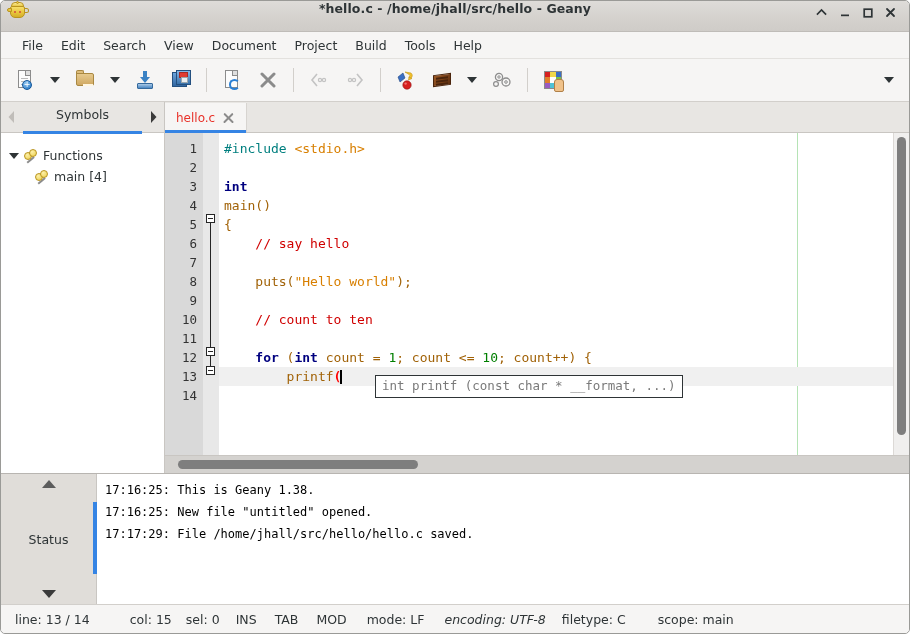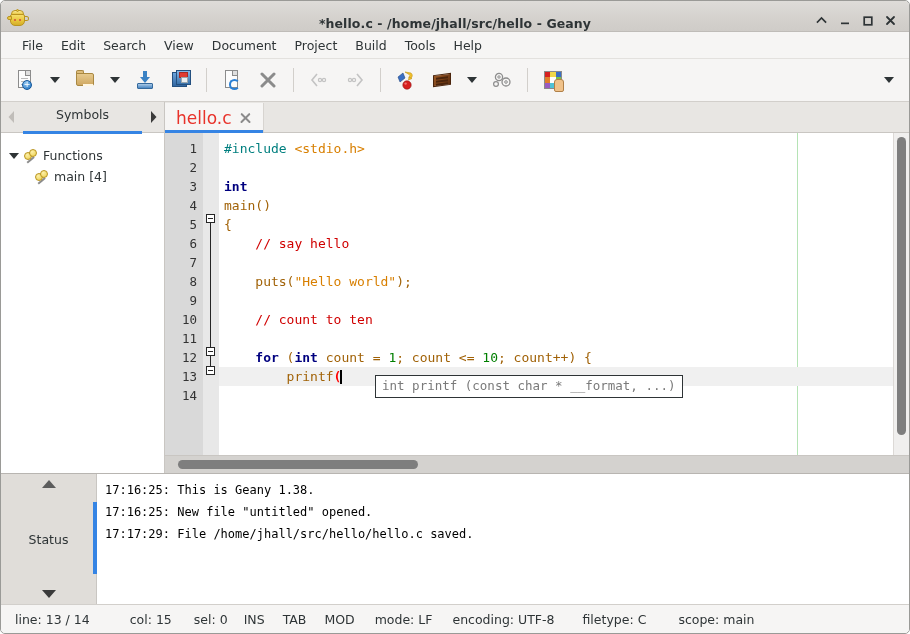--- a/index.html
+++ b/index.html
@@ -23,21 +23,21 @@
     flex-direction: column;
   }
 
   
   .titlebar {
     height: 30px;
     flex: 0 0 30px;
     background: linear-gradient(to bottom, #dedcd9 0%, #d4d1cd 60%, #cfccc8 100%);
     border-bottom: 1px solid #bfbcb8;
     display: flex;
-    align-items: flex-end;
+    align-items: flex-start;
     position: relative;
     border-radius: 4px 4px 0 0;
   }
   .app-logo {
     width: 22px; height: 22px;
     margin-left: 6px;
     position: relative;
     flex: 0 0 22px;
   }
   .teapot {
@@ -407,21 +407,21 @@
   .doc-tab {
     height: 29px;
     display: flex;
     align-items: center;
     gap: 7px;
     padding: 0 11px;
     background: #f6f5f4;
     position: relative;
     border-right: 1px solid #d7d4d0;
   }
-  .doc-tab-label { font-size: 17px; }
+  .doc-tab-label { font-size: 12px; }
   .tab-x {
     width: 13px; height: 13px;
     position: relative;
     flex: 0 0 13px;
   }
   .tab-x::before, .tab-x::after {
     content:""; position:absolute; left:0; top:6px;
     width:13px; height:2.4px; background:#8b8b8b; border-radius:1px;
   }
   .tab-x::before { transform: rotate(45deg); }
@@ -955,24 +955,24 @@
     </div>
     <div class="msg-list">
       <div class="msg-line"><span>17:16:25:</span> <span>This is Geany 1.38.</span></div>
       <div class="msg-line"><span>17:16:25:</span> <span>New file "untitled" opened.</span></div>
       <div class="msg-line"><span>17:17:29:</span> <span>File /home/jhall/src/hello/hello.c saved.</span></div>
     </div>
   </div>
 
   <div class="statusbar">
     <span class="sb-item" style="margin-right:40px;">line: 13 / 14</span>
-    <span class="sb-item" style="margin-right:22px;">col: 15</span>
+    <span class="sb-item" style="margin-right:14px;">col: 15</span>
     <span class="sb-item" style="margin-right:16px;">sel: 0</span>
     <span class="sb-item" style="margin-right:18px;">INS</span>
     <span class="sb-item" style="margin-right:18px;">TAB</span>
     <span class="sb-item" style="margin-right:20px;">MOD</span>
     <span class="sb-item" style="margin-right:20px;">mode: LF</span>
-    <span class="sb-item" style="margin-right:28px;">encoding: UTF-8</span>
+    <span class="sb-item" style="margin-right:16px;font-style:italic;">encoding: UTF-8</span>
     <span class="sb-item" style="margin-right:32px;">filetype: C</span>
     <span class="sb-item">scope: main</span>
   </div>
 
 </div>
 
 </body></html>

